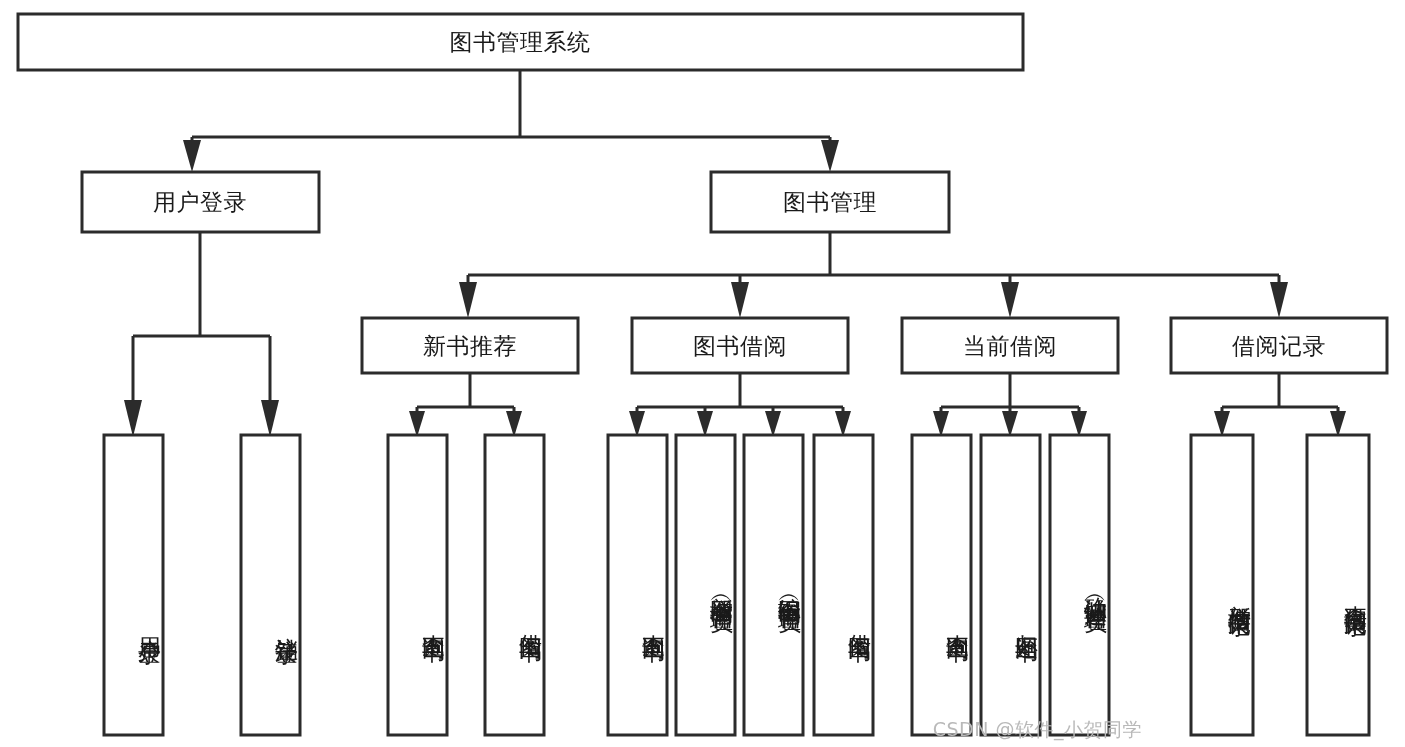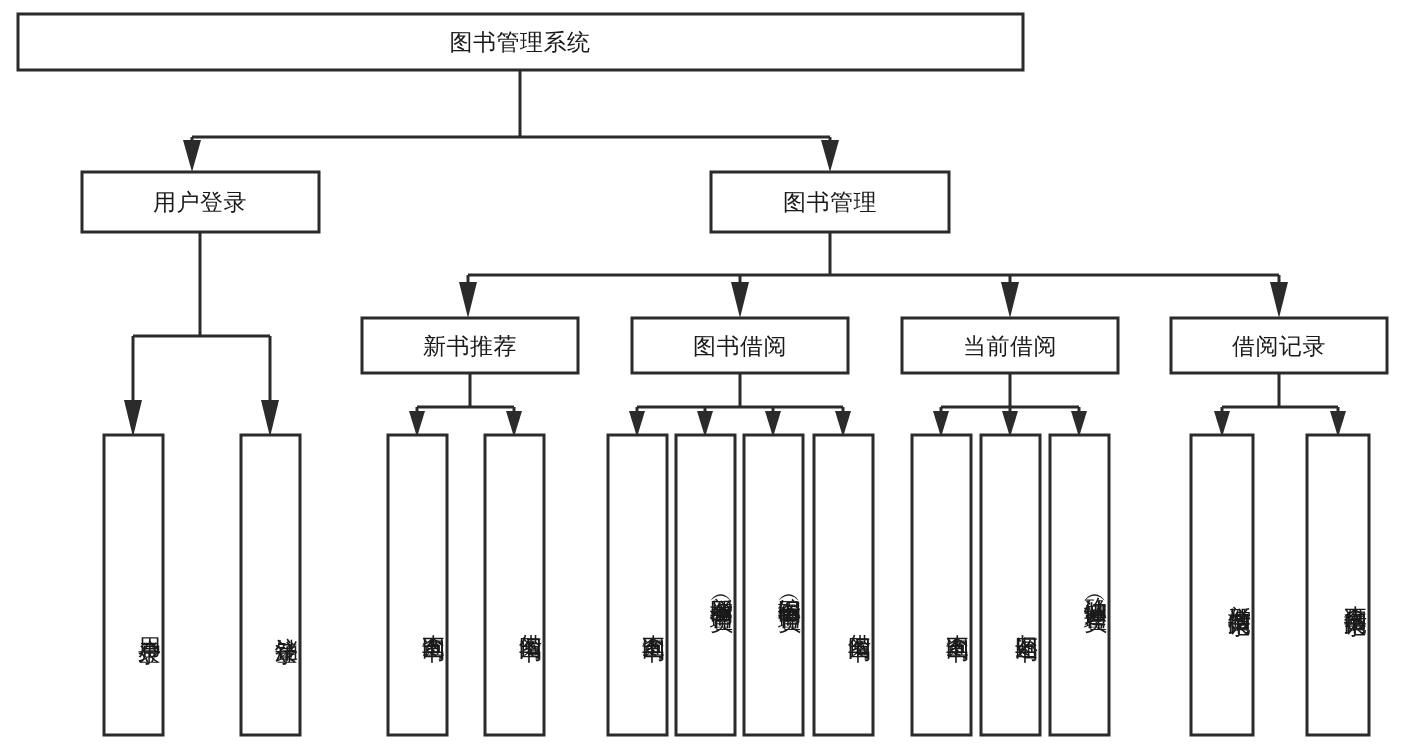--- a/index.html
+++ b/index.html
@@ -231,14 +231,15 @@
   <div class="node-label-v" style="left:912px; top:510px; width:59px; height:220px;">查询图书</div>
 
   <div class="node-label-v" style="left:981px; top:510px; width:59px; height:220px;">归还图书</div>
 
   <div class="node-label-v" style="left:1050px; top:443px; width:59px; height:290px;">确认归还（管理员）</div>
 
   <div class="node-label-v" style="left:1191px; top:455px; width:62px; height:275px;">新增借阅记录</div>
 
   <div class="node-label-v" style="left:1307px; top:455px; width:62px; height:275px;">查询借阅记录</div>
 
+  <div class="watermark">CSDN @软件_小贺同学</div>
 
 </div>
 
 </body></html>

